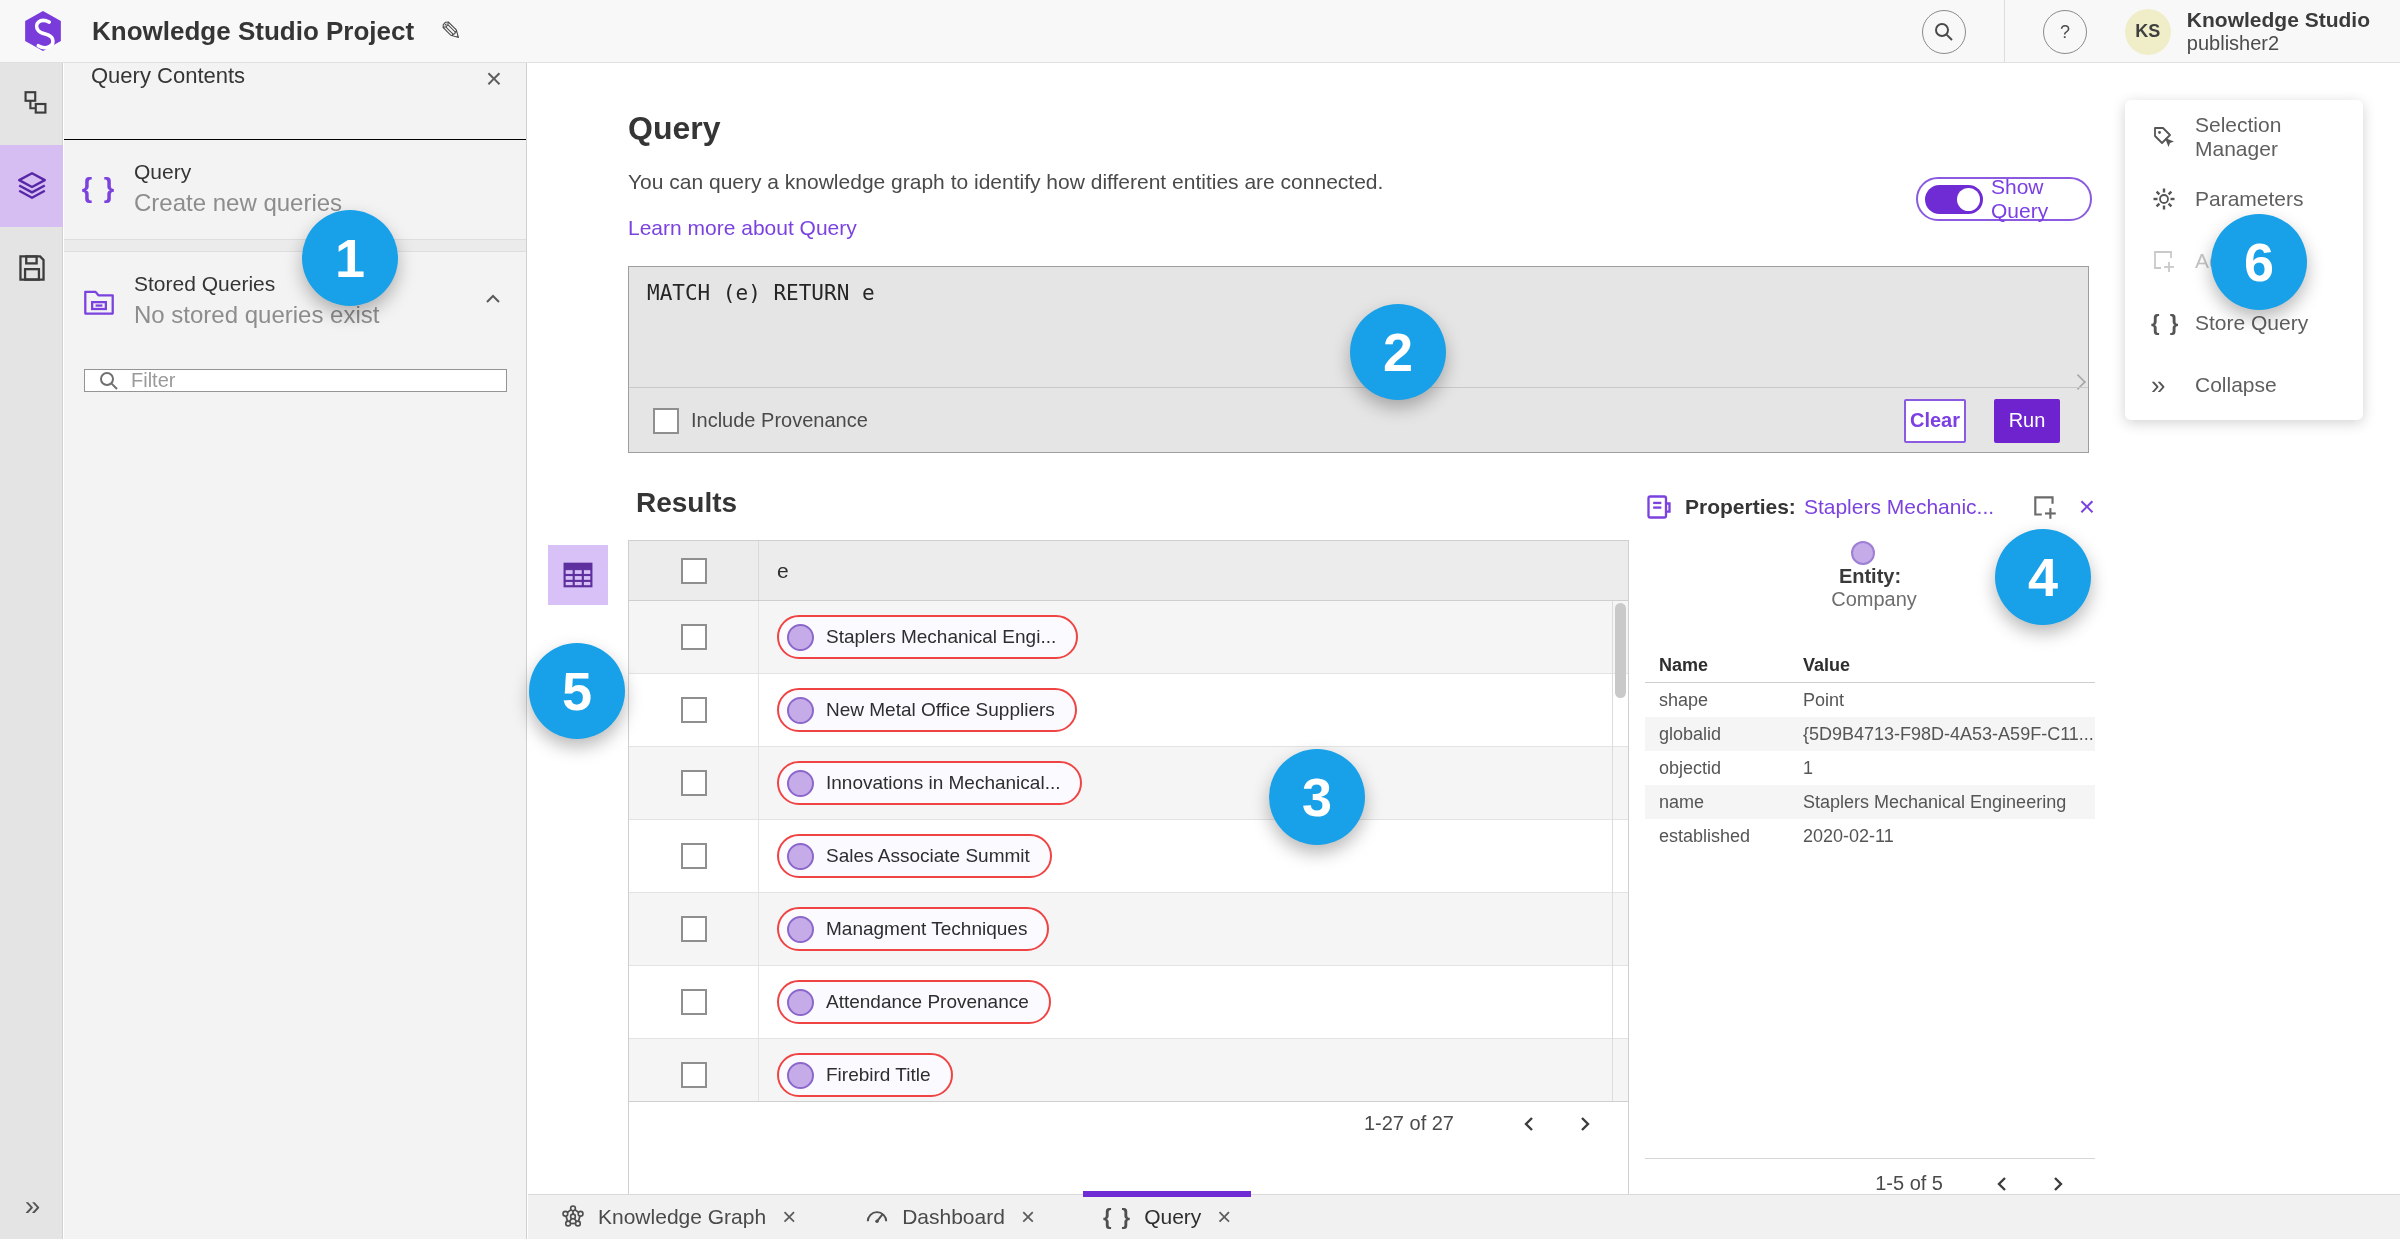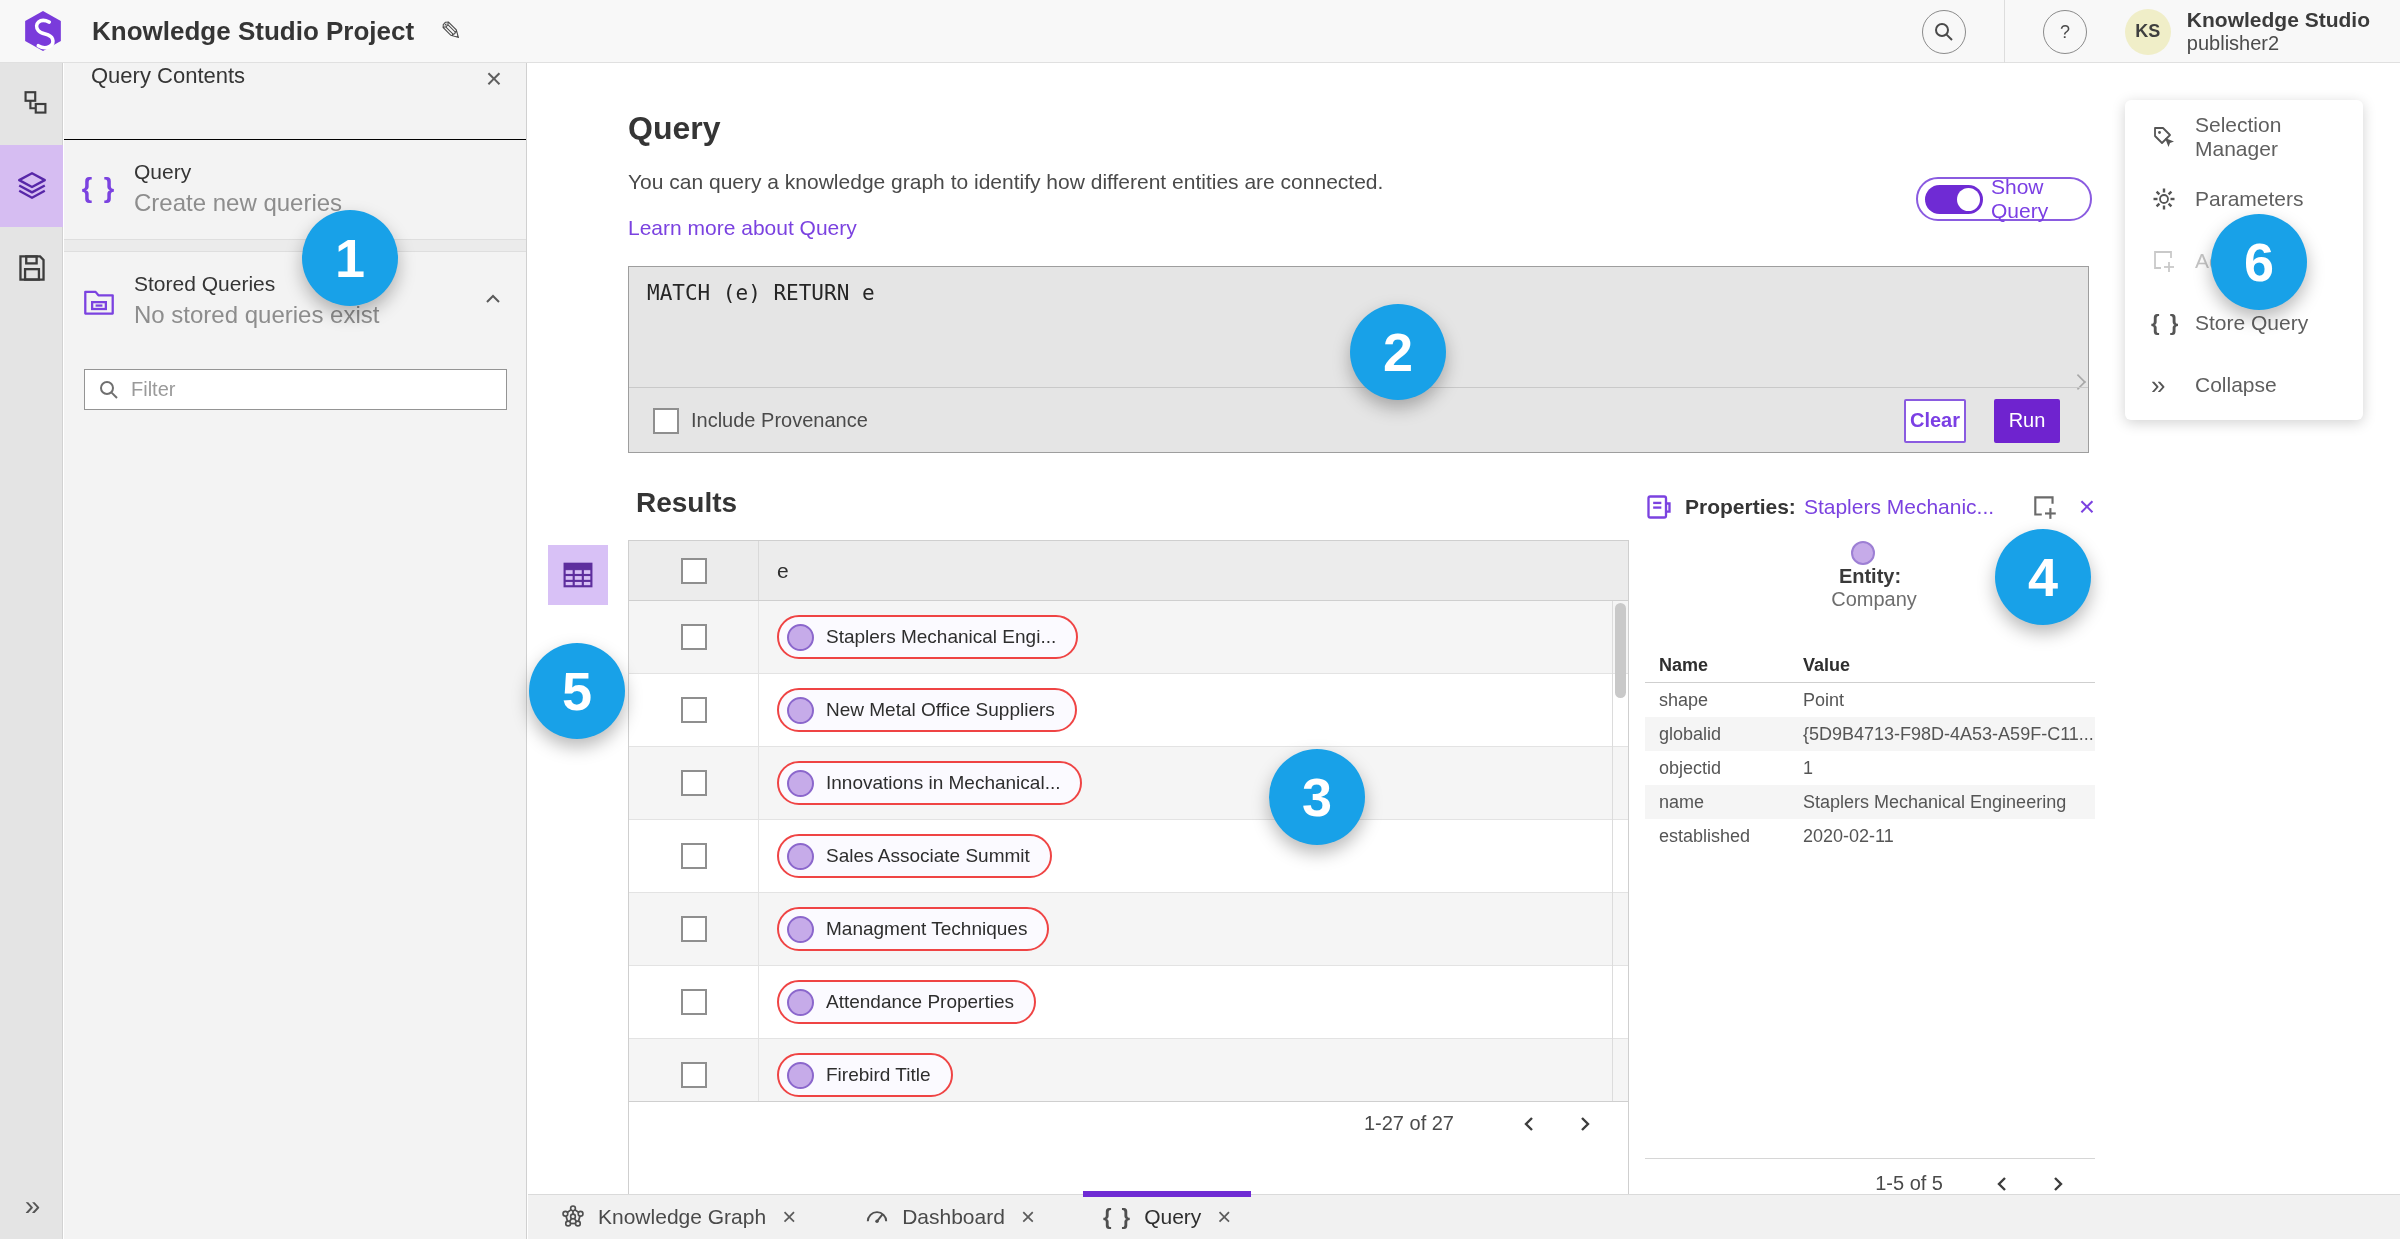--- a/index.html
+++ b/index.html
@@ -33,21 +33,21 @@
   .contents-title { margin-left:27px; font-size:22px; color:#353535; }
   .panel-close { margin-left:auto; margin-right:24px; font-size:28px; color:#5f5f5f; cursor:pointer; }
   .c-item { display:flex; align-items:center; padding:20px 0 22px 0; border-bottom:1px solid #dedede; cursor:pointer; }
   .c-item .c-icon { width:70px; display:flex; justify-content:center; color:#7b42e0; flex:0 0 auto; }
   .c-item .c-text .c-title { font-size:21px; color:#353535; }
   .c-item .c-text .c-sub { font-size:24px; color:#8d8d8d; margin-top:5px; }
   .c-gap { height:12px; background:#ebebeb; border-bottom:1px solid #dedede; }
   .c-item .c-caret { margin-left:auto; margin-right:22px; color:#5a5a5a; }
   .brace-icon { font-size:27px; font-weight:bold; letter-spacing:2px; }
   .filter-wrap { margin:18px 20px 0 20px; }
-  .filter-box { display:flex; align-items:center; width:423px; height:41px; background:#ffffff; border:1px solid #949494; }
+  .filter-box { display:flex; align-items:center; width:423px; height:23px; background:#ffffff; border:1px solid #949494; }
   .filter-box svg { margin:0 10px 0 12px; color:#6f6f6f; flex:0 0 auto; }
   .filter-input { border:none; outline:none; flex:1; font-size:20px; color:#353535; font-family:"Liberation Sans", sans-serif; background:transparent; height:100%; }
   .filter-input::placeholder { color:#9a9a9a; }
 
   
   .main { position:absolute; left:528px; top:63px; width:1872px; height:1131px; background:#ffffff; }
   .q-title { position:absolute; left:100px; top:47px; font-size:32px; font-weight:bold; color:#353535; }
   .q-desc { position:absolute; left:100px; top:107px; font-size:21px; color:#4a4a4a; }
   .q-link { position:absolute; left:100px; top:153px; font-size:21px; color:#7b42e0; cursor:pointer; }
   .show-query { position:absolute; left:1388px; top:114px; width:176px; height:44px; border:2px solid #8a5be0; border-radius:24px; display:flex; align-items:center; background:#ffffff; cursor:pointer; }
@@ -338,21 +338,21 @@
               <div class="dot"></div>
               <div class="chip-label">Managment Techniques</div>
             </div>
           </div>
           <div class="trow">
             <div class="col-check" style="border-right: 1px solid rgb(227, 227, 227);">
               <div class="checkbox"></div>
             </div>
             <div class="chip">
               <div class="dot"></div>
-              <div class="chip-label">Attendance Properties</div>
+              <div class="chip-label">Attendance Provenance</div>
             </div>
           </div>
           <div class="trow alt">
             <div class="col-check" style="border-right: 1px solid rgb(227, 227, 227);">
               <div class="checkbox"></div>
             </div>
             <div class="chip">
               <div class="dot"></div>
               <div class="chip-label">Firebird Title</div>
             </div>

